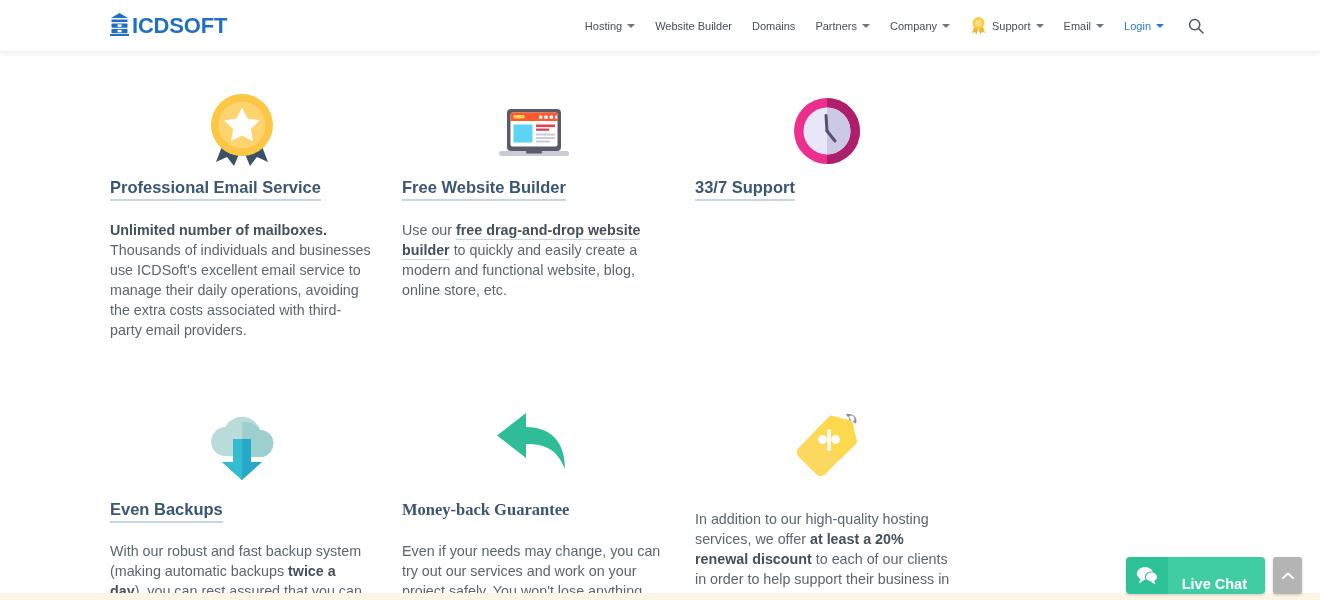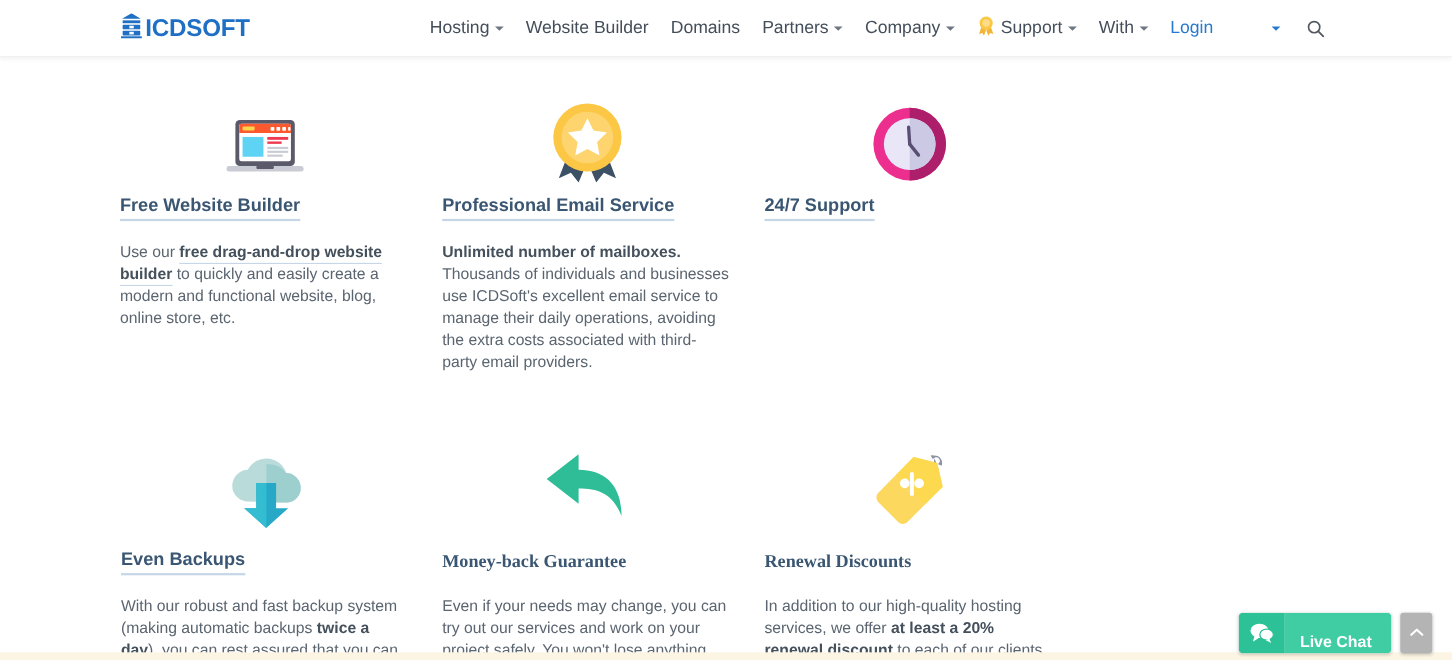--- a/index.html
+++ b/index.html
@@ -43,28 +43,28 @@
   }
   .nav {
     margin-left: auto;
     display: flex;
     align-items: center;
     gap: 0px;
   }
   .nav-item {
     display: flex;
     align-items: center;
-    font-size: 16px;
+    font-size: 11px;
     color: #444e5a;
     padding: 0 10px;
     white-space: nowrap;
     cursor: pointer;
     text-decoration: none;
   }
-  .nav-item.login { color: #2779cf; gap: 48px; }
+  .nav-item.login { color: #2779cf; }
   .caret {
     display: inline-block;
     width: 0; height: 0;
     margin-left: 5px;
     border-left: 4px solid transparent;
     border-right: 4px solid transparent;
     border-top: 4px solid #6d7683;
   }
   .nav-item.login .caret { border-top-color: #2779cf; }
   .support-icon { margin-right: 5px; display: block; }
@@ -246,21 +246,21 @@
             <path d="M13 11 L15 17 L12 16 L10.5 18.5 L8.5 13 Z" fill="#f2b538"></path>
             <circle cx="8.5" cy="7" r="6" fill="#fbc844"></circle>
             <circle cx="8.5" cy="7" r="3.4" fill="#fddc8a"></circle>
           </svg>
         </span>
         <span>Support</span>
         <i class="caret"></i>
       </a>
 
       <a class="nav-item">
-        <span>With</span>
+        <span>Email</span>
         <i class="caret"></i>
       </a>
 
       <a class="nav-item login">
         <span>Login</span>
         <i class="caret"></i>
       </a>
 
       <span class="search-btn">
         <svg width="16" height="16" viewBox="0 0 16 16">
@@ -269,20 +269,36 @@
         </svg>
       </span>
 
     </nav>
   </div>
 </div>
 
 <div class="page">
 
   <div class="row">
+
+    <div class="card">
+      <div class="icon-wrap">
+        <svg width="72" height="74" viewBox="0 0 72 74">
+          <path d="M20 44 L10 70 L21 65 L28 74 L38 50 Z" fill="#3d5166"></path>
+          <path d="M52 44 L62 70 L51 65 L44 74 L34 50 Z" fill="#3d5166"></path>
+          <circle cx="36" cy="33" r="31" fill="#fbc744"></circle>
+          <circle cx="36" cy="33" r="23.5" fill="#fdd46d"></circle>
+          <path d="M36 15.5 L41.5 26.6 L53.8 28.4 L44.9 37.1 L47 49.3 L36 43.5 L25 49.3 L27.1 37.1 L18.2 28.4 L30.5 26.6 Z" fill="#ffffff"></path>
+        </svg>
+      </div>
+      <div class="title-row1">
+        <h3 class="card-title"><a class="title-link">Professional Email Service</a></h3>
+      </div>
+      <p class="card-body"><b>Unlimited number of mailboxes.</b><span> Thousands of individuals and businesses use ICDSoft's excellent email service to manage their daily operations, avoiding the extra costs associated with third-party email providers.</span></p>
+    </div>
 
     <div class="card c2">
       <div class="icon-wrap">
         <svg width="78" height="60" viewBox="0 0 78 60">
           <rect x="12" y="3" width="54" height="42" rx="4" fill="#5b5a6b"></rect>
           <rect x="15.5" y="6.5" width="47" height="34" rx="2" fill="#ffffff"></rect>
           <path d="M15.5 8.5 a2 2 0 0 1 2-2 h43 a2 2 0 0 1 2 2 v6.5 h-47 Z" fill="#fc5a2e"></path>
           <rect x="18.5" y="9" width="11" height="3.6" rx="1" fill="#fcd34d"></rect>
           <rect x="44" y="9.4" width="3.4" height="3.4" rx="0.8" fill="#ffffff"></rect>
           <rect x="49.3" y="9.4" width="3.4" height="3.4" rx="0.8" fill="#ffffff"></rect>
@@ -299,47 +315,31 @@
         </svg>
       </div>
       <div class="title-row1">
         <h3 class="card-title"><a class="title-link">Free Website Builder</a></h3>
       </div>
       <p class="card-body"><span>Use our </span><a class="inline-link">free drag-and-drop website builder</a><span> to quickly and easily create a modern and functional website, blog, online store, etc.</span></p>
     </div>
 
     <div class="card">
       <div class="icon-wrap">
-        <svg width="72" height="74" viewBox="0 0 72 74">
-          <path d="M20 44 L10 70 L21 65 L28 74 L38 50 Z" fill="#3d5166"></path>
-          <path d="M52 44 L62 70 L51 65 L44 74 L34 50 Z" fill="#3d5166"></path>
-          <circle cx="36" cy="33" r="31" fill="#fbc744"></circle>
-          <circle cx="36" cy="33" r="23.5" fill="#fdd46d"></circle>
-          <path d="M36 15.5 L41.5 26.6 L53.8 28.4 L44.9 37.1 L47 49.3 L36 43.5 L25 49.3 L27.1 37.1 L18.2 28.4 L30.5 26.6 Z" fill="#ffffff"></path>
-        </svg>
-      </div>
-      <div class="title-row1">
-        <h3 class="card-title"><a class="title-link">Professional Email Service</a></h3>
-      </div>
-      <p class="card-body"><b>Unlimited number of mailboxes.</b><span> Thousands of individuals and businesses use ICDSoft's excellent email service to manage their daily operations, avoiding the extra costs associated with third-party email providers.</span></p>
-    </div>
-
-    <div class="card">
-      <div class="icon-wrap">
         <svg width="70" height="70" viewBox="0 0 70 70">
           <circle cx="35" cy="35" r="33" fill="#ec2f8e"></circle>
           <path d="M35 2 a33 33 0 0 1 0 66 Z" fill="#ad1f6b"></path>
           <circle cx="35" cy="35" r="23.5" fill="#e8e6f7"></circle>
           <path d="M35 11.5 a23.5 23.5 0 0 1 0 47 Z" fill="#cbc9e4"></path>
           <line x1="35" y1="35" x2="34" y2="19.5" stroke="#5a4f72" stroke-width="3" stroke-linecap="round"></line>
           <line x1="35" y1="35" x2="43" y2="45" stroke="#5a4f72" stroke-width="3" stroke-linecap="round"></line>
         </svg>
       </div>
       <div class="title-row1">
-        <h3 class="card-title"><a class="title-link">24/7 Support</a></h3>
+        <h3 class="card-title"><a class="title-link">33/7 Support</a></h3>
       </div>
     </div>
 
   </div>
 
   <div class="row row2">
 
     <div class="card">
       <div class="icon-wrap r2">
         <svg width="80" height="76" viewBox="0 0 80 76">
@@ -372,23 +372,20 @@
         <svg width="76" height="72" viewBox="0 0 76 72">
           <path d="M60 8 a7 7 0 0 1 7 9.5 l-3.5 -1.6 a3.3 3.3 0 1 0 -4.4 -4.3 L57 8 A7 7 0 0 1 60 8 Z" fill="#8b92a2"></path>
           <path d="M60.5 10.5 l4 10.5 l-6 2.5 Z" fill="#8b92a2"></path>
           <path d="M41.5 9.5 L63 15 L68 36.5 L36 68.5 a6 6 0 0 1 -8.5 0 L9.5 50.5 a6 6 0 0 1 0 -8.5 Z" fill="#fcd85f"></path>
           <path d="M41.5 9.5 L63 15 L68 36.5 L52 52.5 L25.5 26 Z" fill="#fdd94f"></path>
           <circle cx="33.5" cy="33.5" r="4.4" fill="#ffffff"></circle>
           <circle cx="46.5" cy="33.5" r="4.4" fill="#ffffff"></circle>
           <rect x="38.2" y="23" width="3.6" height="22" rx="1.6" fill="#ffffff"></rect>
         </svg>
       </div>
-      <div class="title-row2">
-        <h3 class="card-title title-plain">Renewal Discounts</h3>
-      </div>
       <p class="card-body"><span>In addition to our high-quality hosting services, we offer </span><b>at least a 20% renewal discount</b><span> to each of our clients in order to help support their business in the long run.</span></p>
     </div>
 
   </div>
 </div>
 
 <div class="bottom-strip"></div>
 
 <div class="chat-dock">
   <div class="live-chat">

